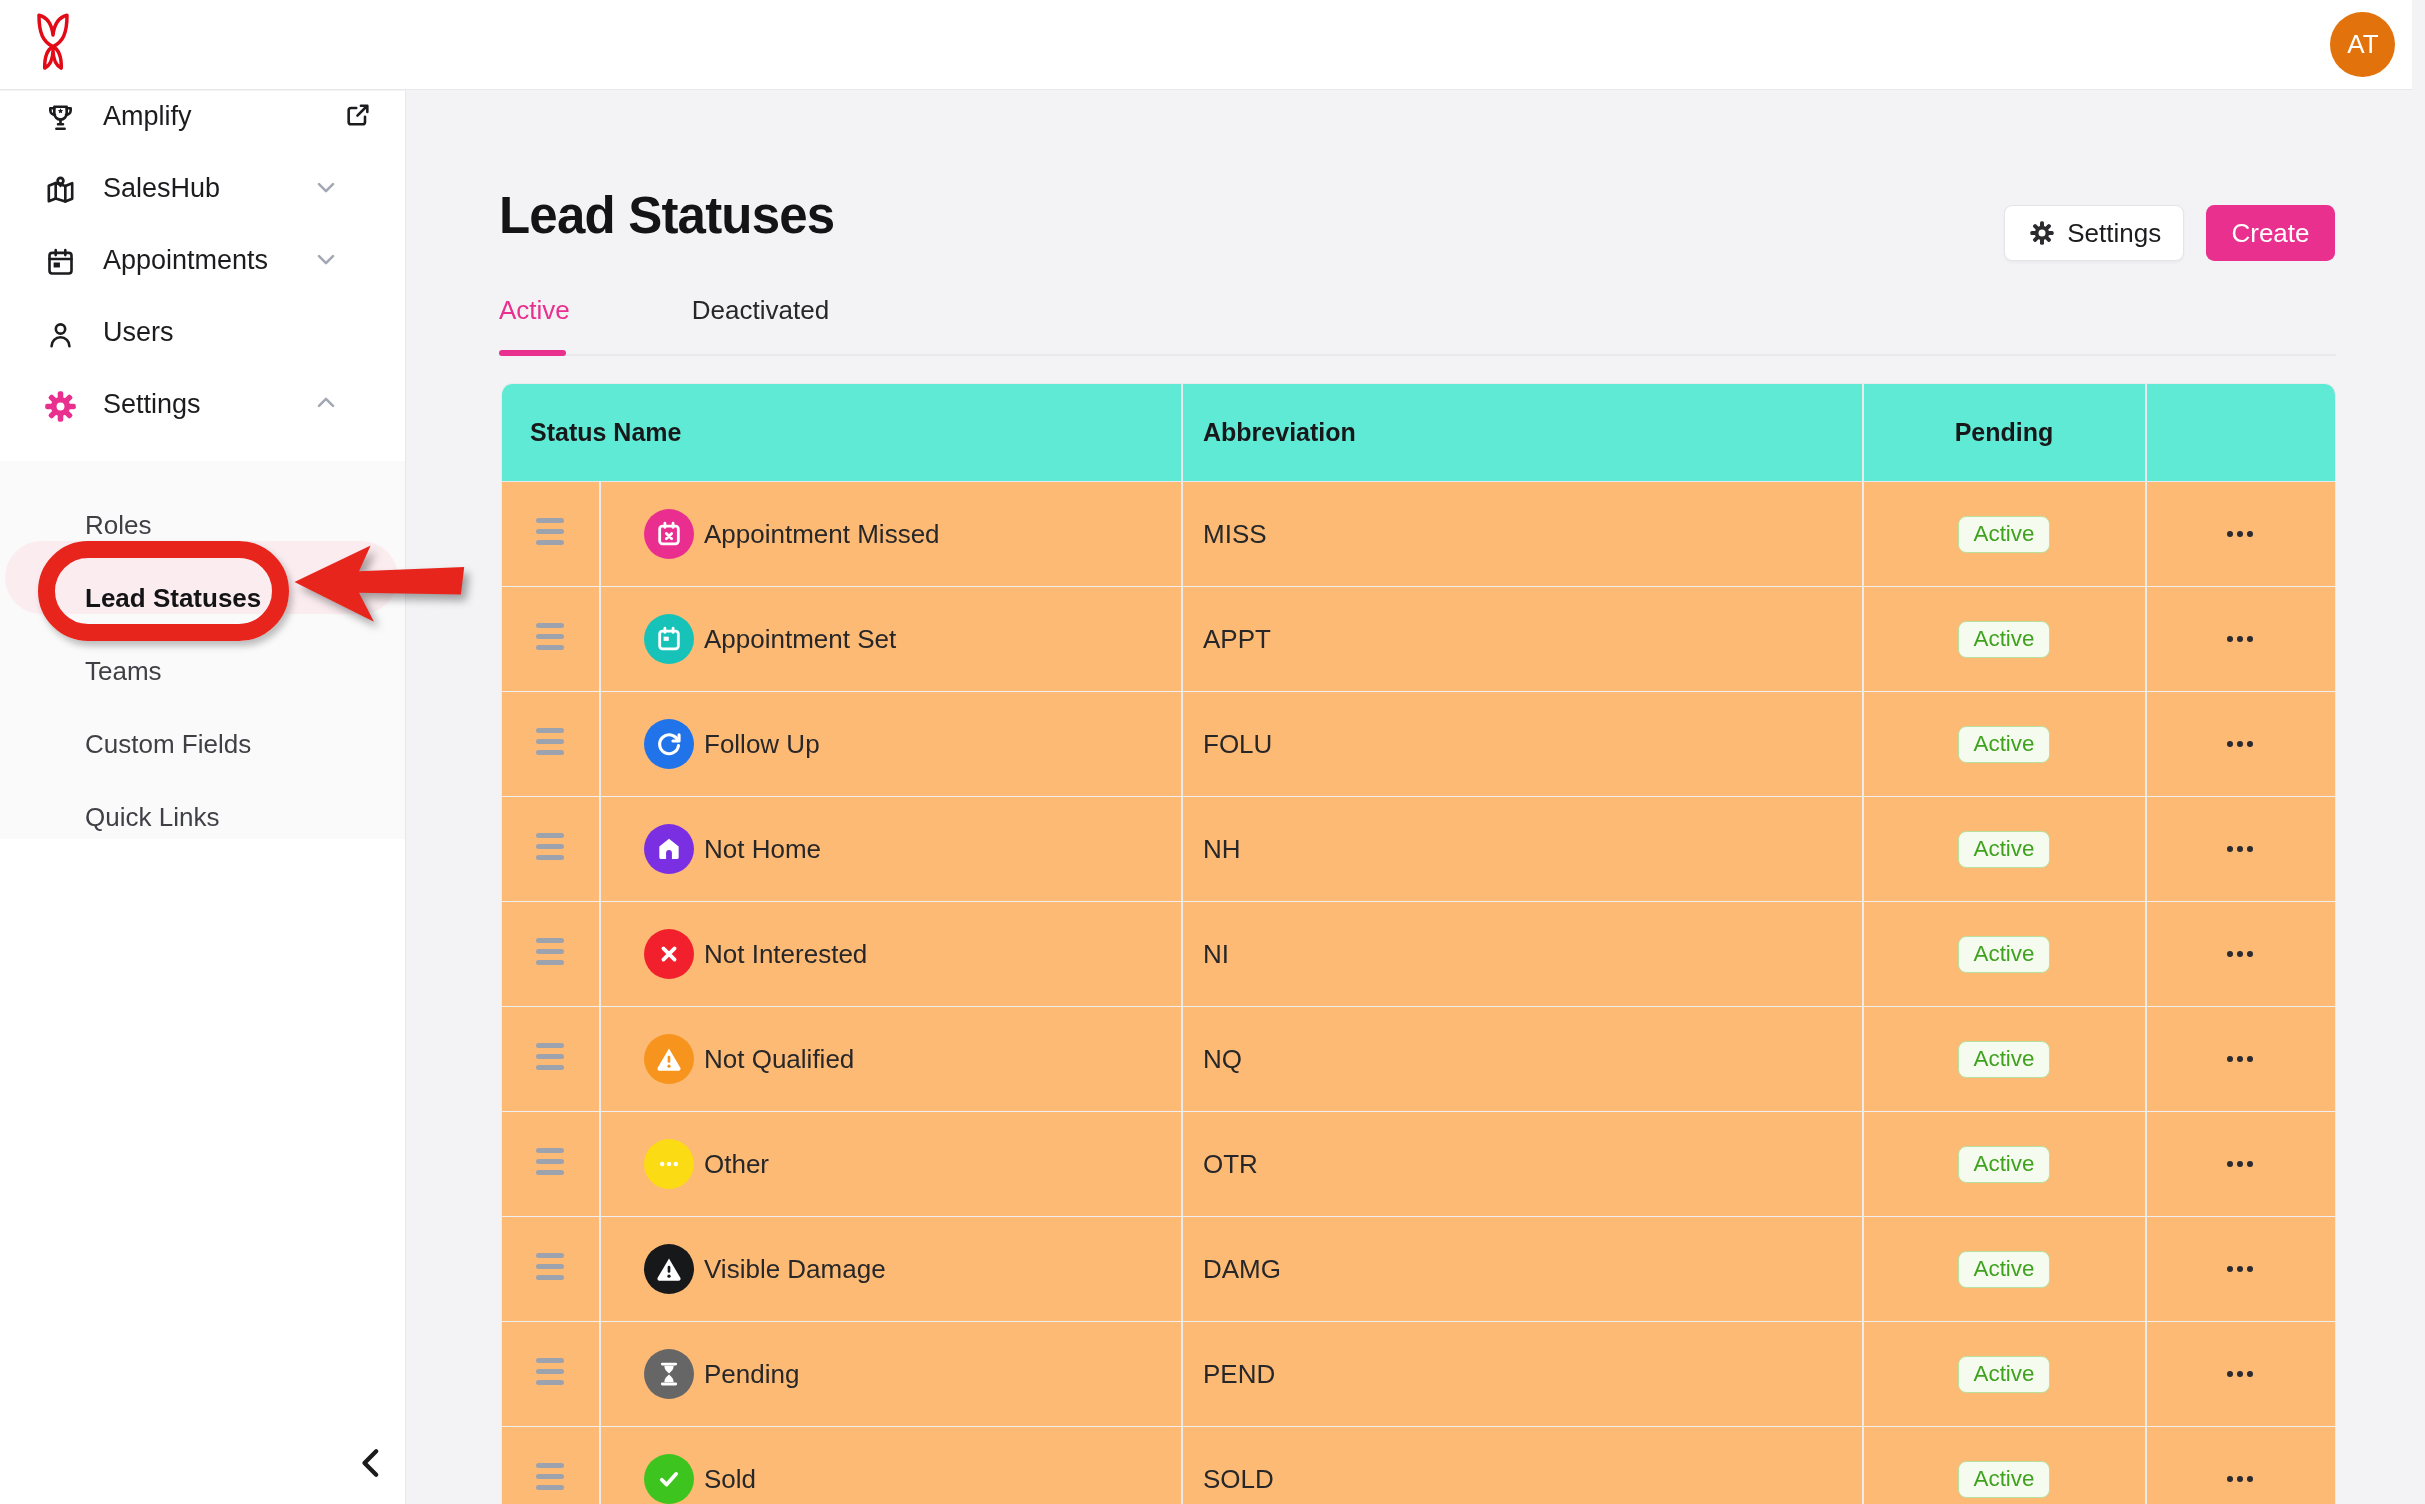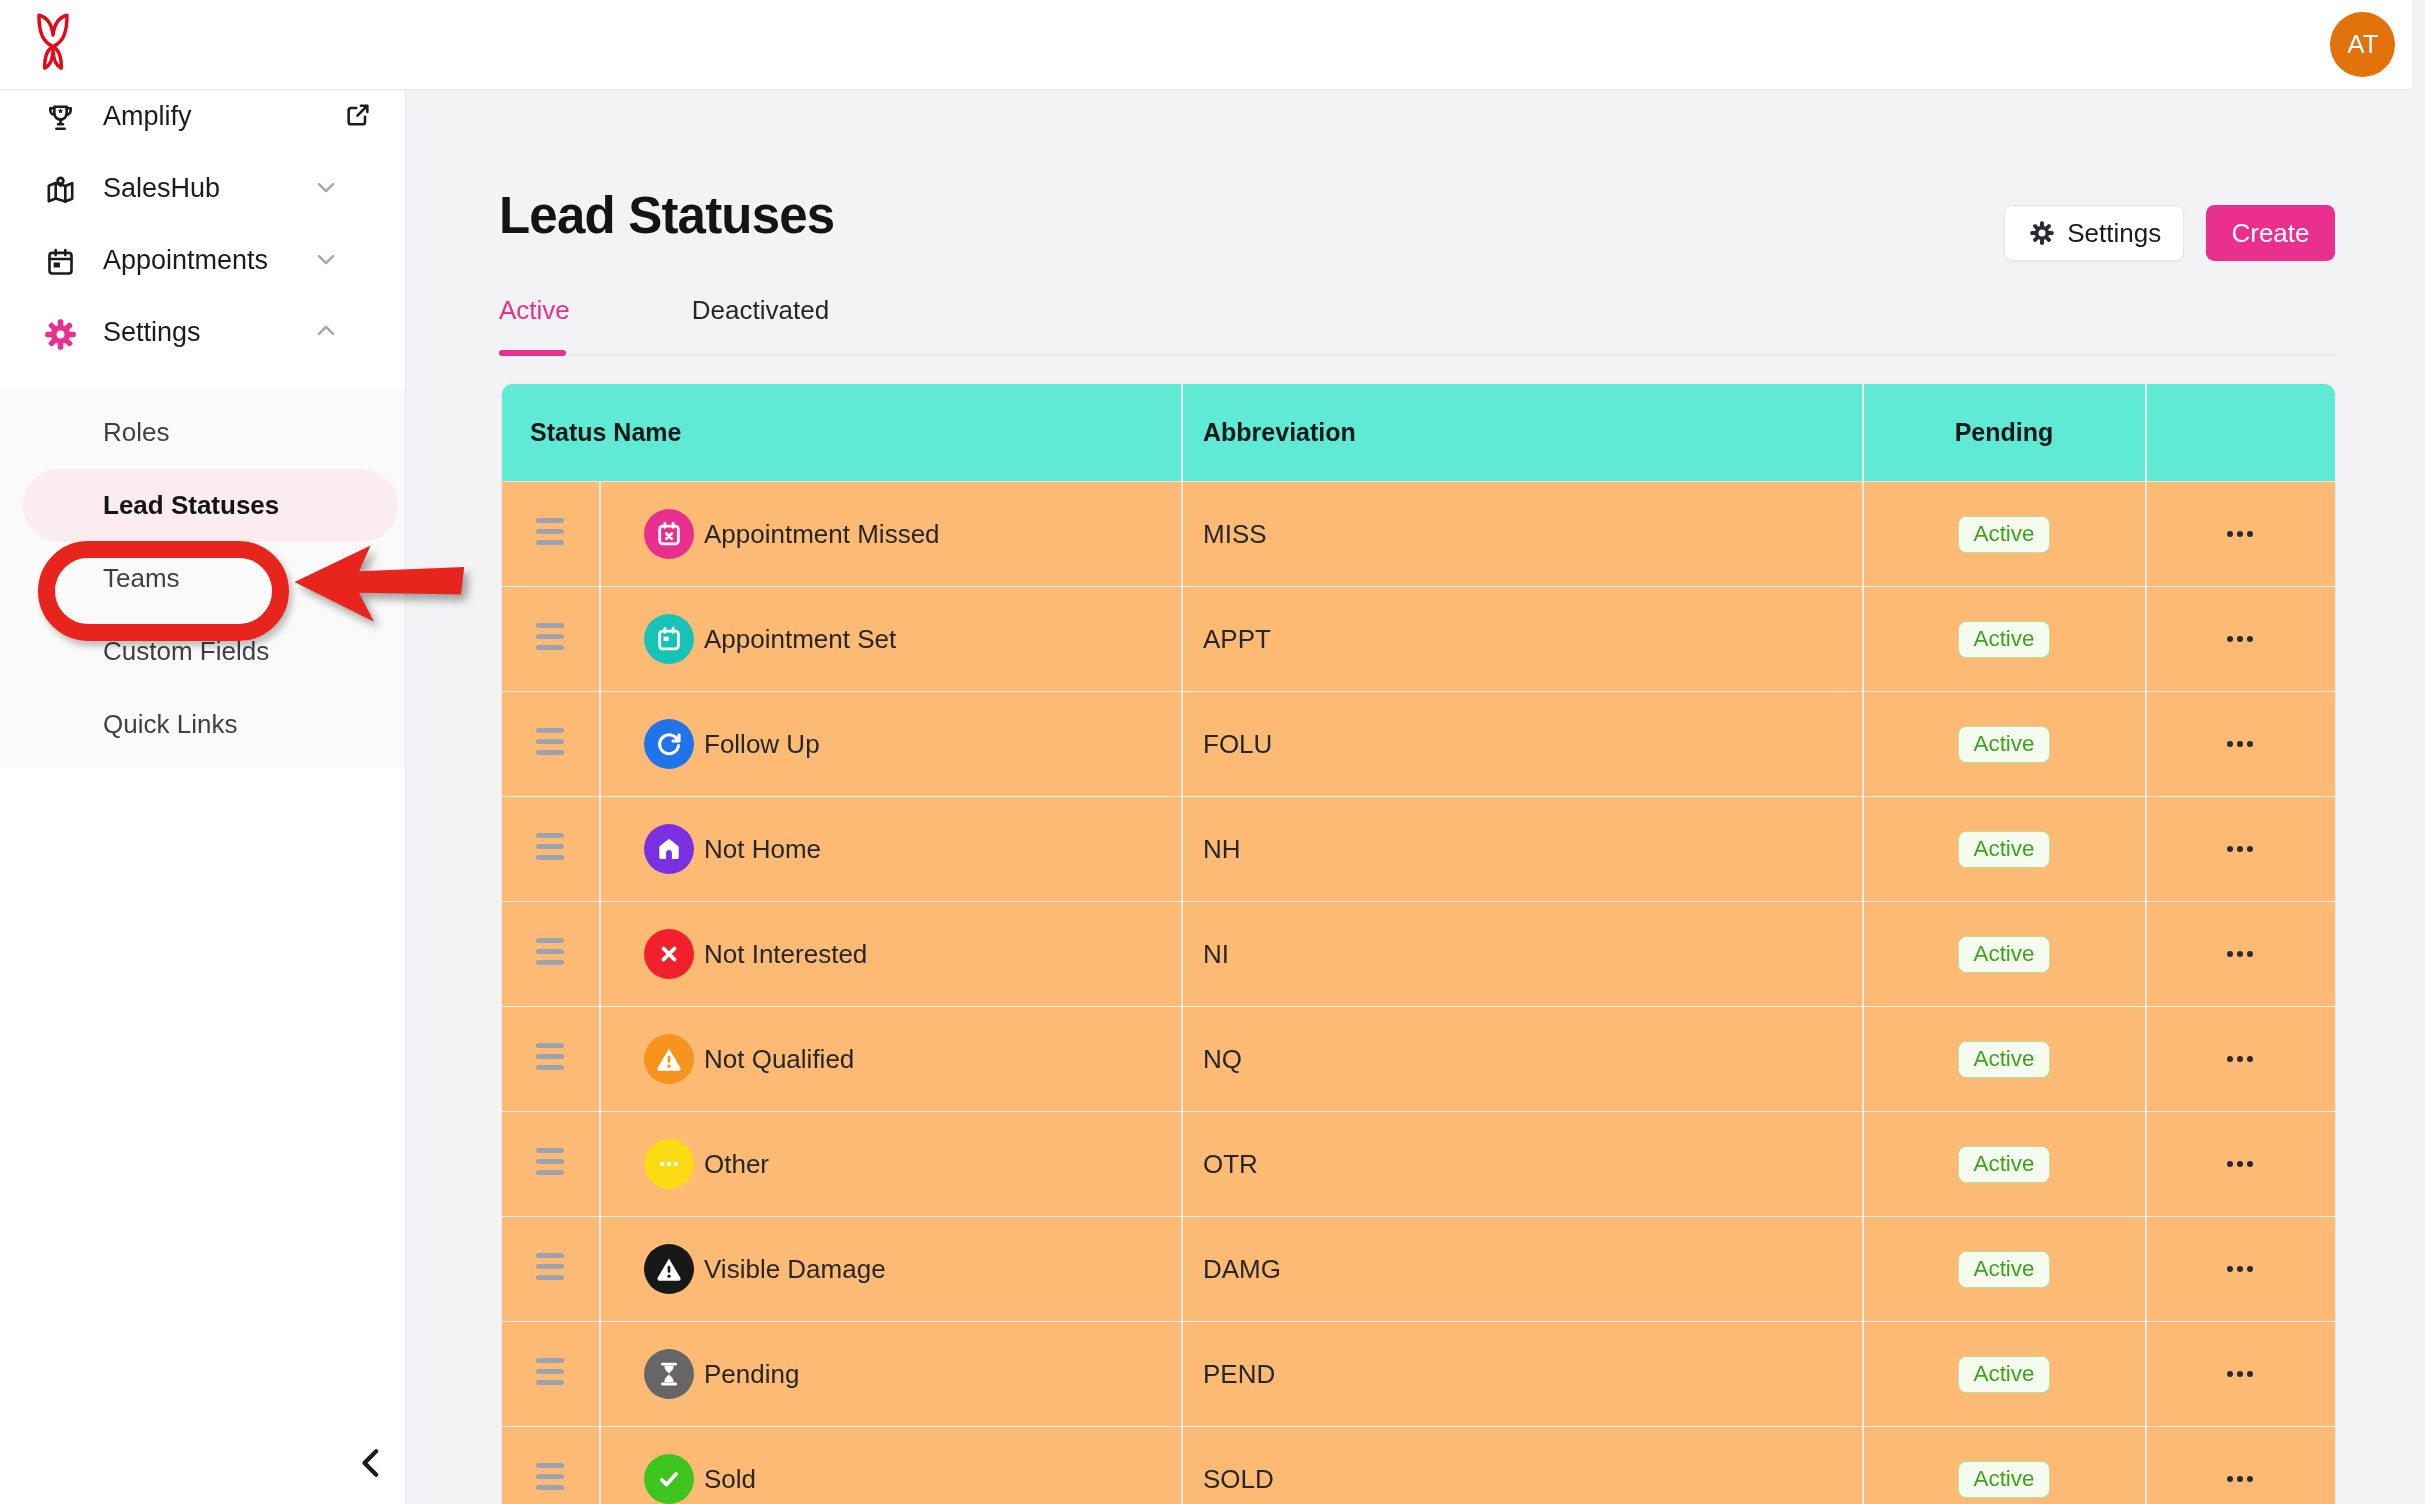--- a/index.html
+++ b/index.html
@@ -18,22 +18,22 @@
   .sidebar { position:absolute; left:0; top:91px; width:406px; height:1414px;
     background:#fff; border-right:1.7px solid #E8E8EB; z-index:4; }
   .nav { padding-top:10px; }
   .nav-item { position:relative; height:72px; display:flex; align-items:flex-start;
     padding-left:43px; cursor:pointer; }
   .nav-item .nicon { width:35px; height:35px; display:flex; align-items:center; justify-content:center; }
   .nav-item .nlabel { margin-left:25px; font-size:27px; font-weight:500; color:#1C1C1F; }
   .nav-item .trail { position:absolute; right:65px; width:28px; height:28px; }
   .nav-item .trail.ext { right:33px; }
   .subnav { background:#FAFAFA; padding:6.6px 0; }
-  .subitem { position:relative; height:73px; display:flex; align-items:center;
-    padding-left:85px; font-size:26px; color:#3F3F46; cursor:pointer;margin-left:18px; }
+  .subitem { position:relative; height:73px; display:flex; align-items:flex-end;
+    padding-left:85px; font-size:26px; color:#3F3F46; cursor:pointer; }
   .subitem.active { font-weight:700; color:#141417; }
   .subitem.active .pill { position:absolute; left:5px; right:7.5px; top:0; bottom:0;
     background:#FBECEF; border-radius:37px; z-index:0; }
   .subitem span.slabel { position:relative; z-index:1; }
   .collapse-btn { position:absolute; left:352px; top:1352px; width:40px; height:40px; cursor:pointer; }
 
   
   .page-title { position:absolute; left:499px; top:186px; font-size:51px; font-weight:700;
     letter-spacing:-0.8px; color:#141417; z-index:1; }
   .hdr-buttons { position:absolute; top:205px; right:90px; display:flex; gap:21.6px; z-index:1; }
@@ -148,20 +148,29 @@
           <path class="stroke-dark" d="M8.5 3v3.6M15.5 3v3.6M4 9.5h16"></path>
           <rect x="7" y="12" width="4.6" height="3.6" fill="#1C1C1F"></rect>
         </svg>
       </span>
       <span class="nlabel">Appointments</span>
       <svg class="trail" viewBox="0 0 24 24">
         <path class="stroke-gray" d="M6 9.5l6 6 6-6"></path>
       </svg>
     </div>
 
+    <div class="nav-item">
+      <span class="nicon">
+        <svg viewBox="0 0 24 24" width="33" height="33">
+          <circle class="stroke-dark" cx="12" cy="8" r="3.4"></circle>
+          <path class="stroke-dark" d="M5.5 20.5a6.5 6.5 0 0 1 13 0"></path>
+        </svg>
+      </span>
+      <span class="nlabel">Users</span>
+    </div>
 
     <div class="nav-item">
       <span class="nicon">
         <svg viewBox="0 0 24 24" width="35" height="35">
           <g fill="#E9308F">
             <rect x="10.1" y="1.5" width="3.8" height="21" rx="1.4"></rect>
             <rect x="10.1" y="1.5" width="3.8" height="21" rx="1.4" transform="rotate(45 12 12)"></rect>
             <rect x="10.1" y="1.5" width="3.8" height="21" rx="1.4" transform="rotate(90 12 12)"></rect>
             <rect x="10.1" y="1.5" width="3.8" height="21" rx="1.4" transform="rotate(135 12 12)"></rect>
             <circle cx="12" cy="12" r="6.6"></circle>

